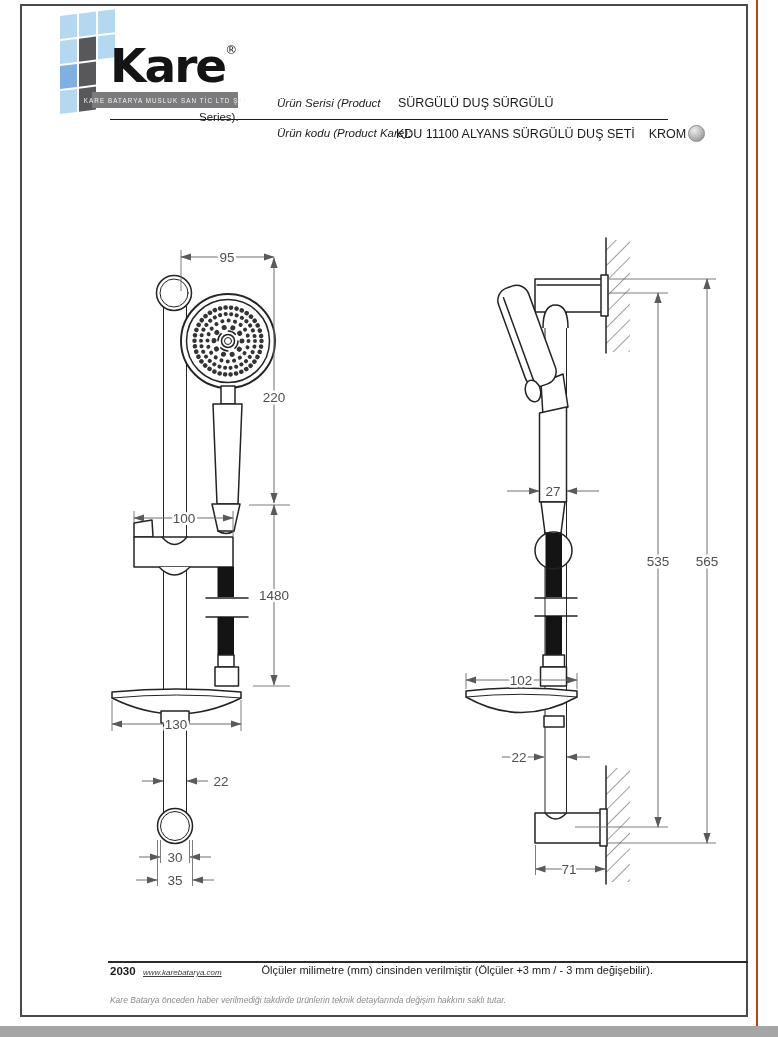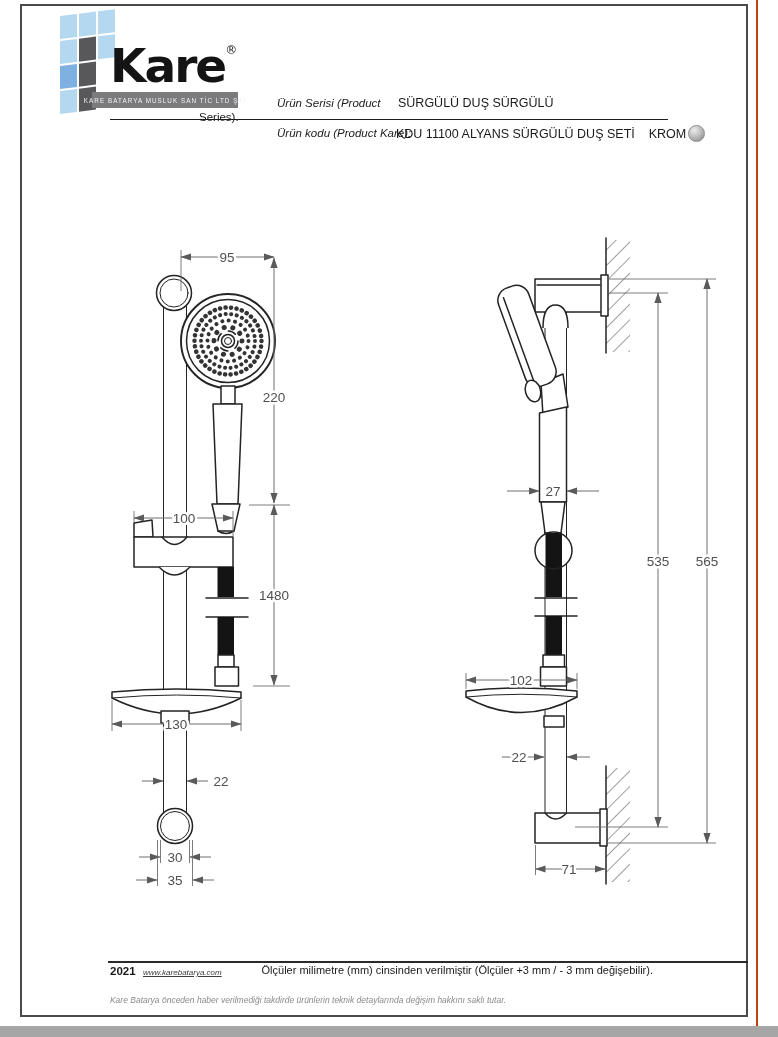--- a/index.html
+++ b/index.html
@@ -271,19 +271,19 @@
         <text class="dimtext" x="519" y="761.5">22</text>
 
         <line class="ext" x1="535.5" y1="845" x2="535.5" y2="875"></line>
         <line class="dim" x1="535.5" y1="869" x2="605" y2="869" marker-start="url(#arr)" marker-end="url(#arr)"></line>
         <text class="dimtext" x="569" y="873.5">71</text>
       </g>
     </g>
   </svg>
 
   <div class="fline"></div>
-  <div class="txt year">2021</div>
+  <div class="txt year">2030</div>
   <div class="txt site">www.karebatarya.com</div>
   <div class="txt note">Ölçüler milimetre (mm) cinsinden verilmiştir (Ölçüler  +3 mm / - 3 mm değişebilir).</div>
   <div class="txt disclaimer">Kare Batarya önceden haber verilmediği takdirde ürünlerin teknik detaylarında değişim hakkını saklı tutar.</div>
 </div>
 
 <div class="bottom-strip"></div>
 
 </body></html>

